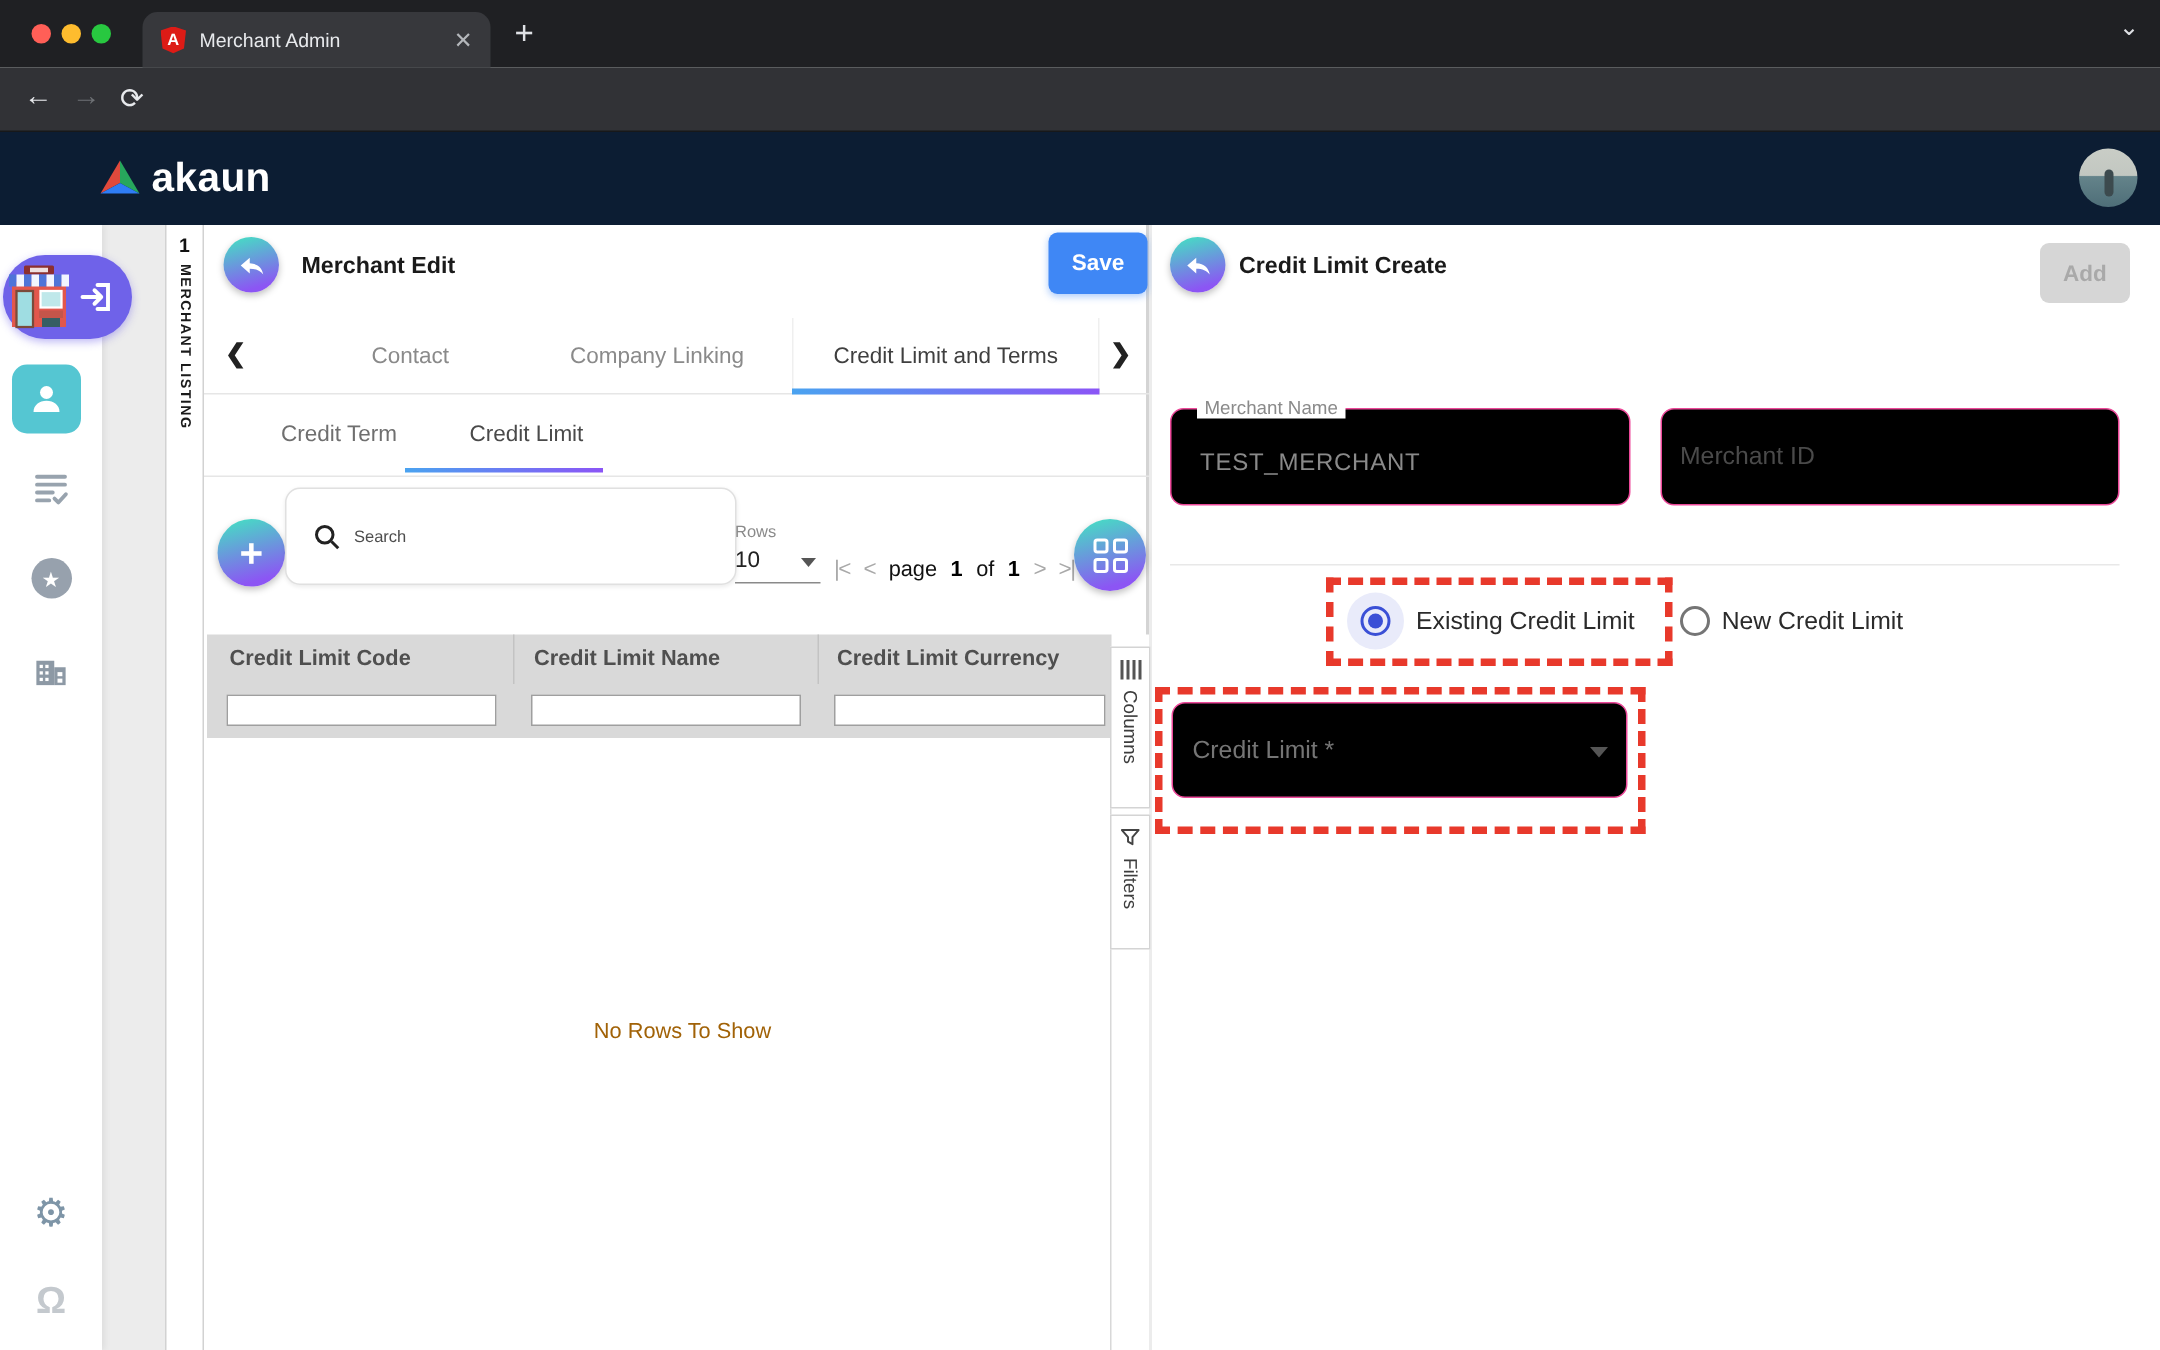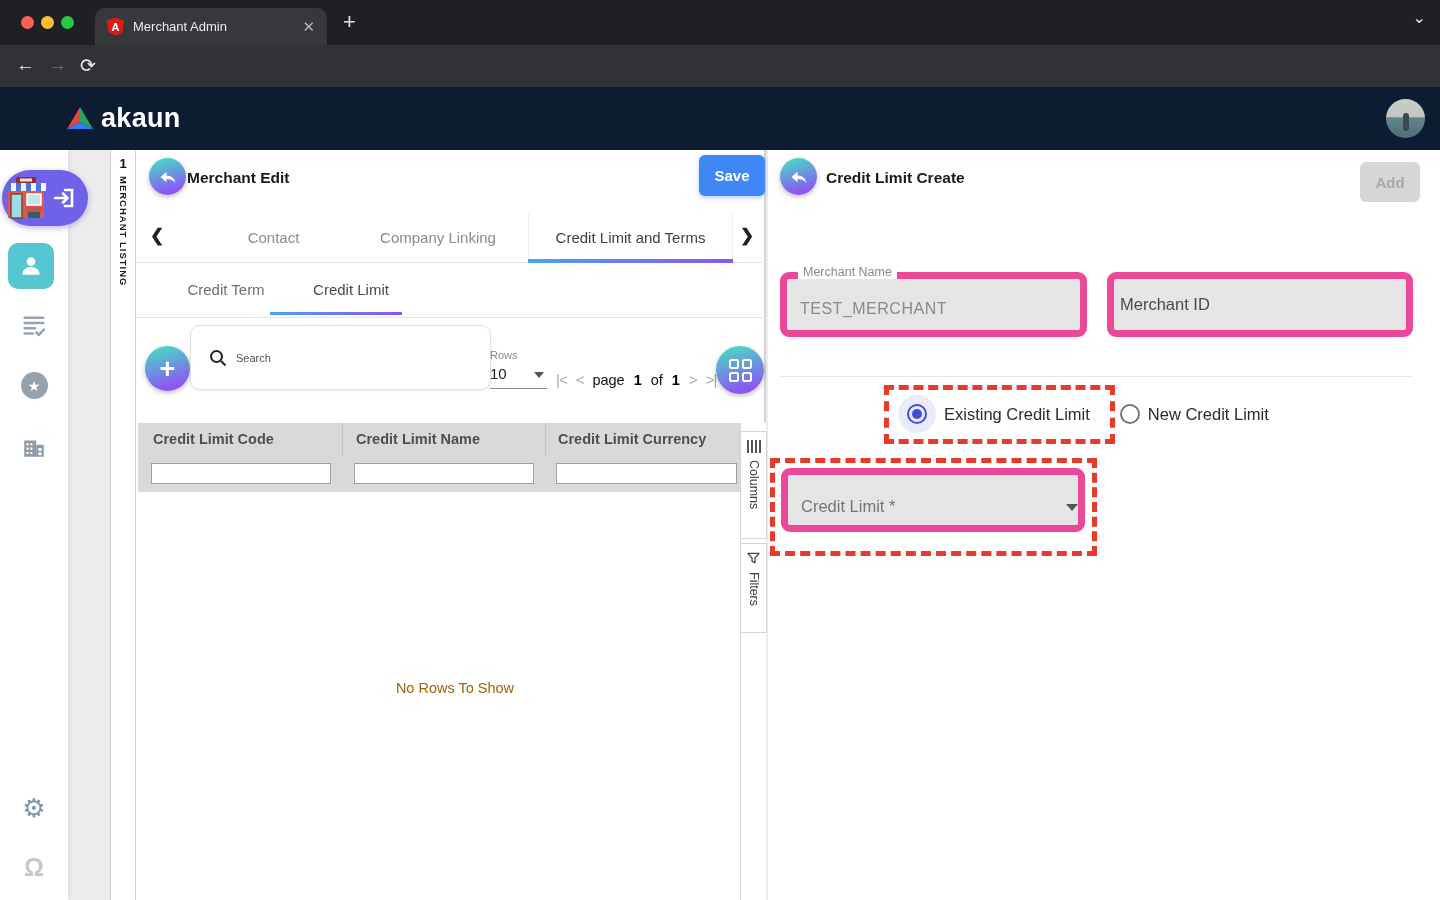--- a/index.html
+++ b/index.html
@@ -55,21 +55,21 @@
   
   #listing-strip { position:absolute; left:110px; top:150px; width:26px; height:750px; background:#fff; border-left:1px solid #d2d2d2; border-right:1px solid #d2d2d2; }
   #listing-count { position:absolute; top:6px; width:100%; text-align:center; font-size:13px; font-weight:bold; color:#111; }
   #listing-label { position:absolute; top:26px; left:50%; transform:translateX(-50%); writing-mode:vertical-rl; font-size:9.5px; font-weight:bold; letter-spacing:1px; color:#1a1a1a; }
 
   
   #left-panel { position:absolute; left:136px; top:150px; width:630px; height:750px; background:#fff; border-right:2px solid #d4d4d4; }
   .grad-circle { background:linear-gradient(165deg,#49d7c6 8%,#8c55f4 85%); border-radius:50%; display:flex; align-items:center; justify-content:center; box-shadow:0 2px 5px rgba(0,0,0,.25); }
   #lp-back { position:absolute; left:13px; top:8px; width:37px; height:37px; }
   .panel-title { font-size:15.5px; font-weight:bold; color:#1a1a1a; }
-  #lp-title { position:absolute; left:51px; top:19px; }
+  #lp-title { position:absolute; left:65px; top:19px; }
   #save-btn { position:absolute; left:563px; top:5px; width:66px; height:41px; background:#3f87f5; border:none; border-radius:6px; color:#fff; font-size:15px; font-weight:bold; box-shadow:0 2px 5px rgba(63,135,245,.4); font-family:inherit; }
 
   #tab-row { position:absolute; left:0; top:62px; width:630px; height:51px; border-bottom:1px solid #e6e6e6; }
   .tab-scroll { position:absolute; top:13px; font-size:17px; font-weight:bold; color:#222; }
   #tab-left { left:14px; } #tab-right { left:604px; }
   .lp-tab { position:absolute; top:0; height:51px; line-height:51px; text-align:center; font-size:15px; color:#8a8a8a; }
   #tab-contact { left:80px; width:115px; }
   #tab-company { left:212px; width:180px; }
   #tab-credit { left:392px; width:205px; color:#3f3f3f; background:#fff; border-left:1px solid #efefef; border-right:1px solid #efefef; }
   #tab-underline { position:absolute; left:392px; top:109px; width:205px; height:4px; background:linear-gradient(90deg,#4aa3f0,#8b55f6); }
@@ -114,21 +114,21 @@
   .vtab-label { writing-mode:vertical-rl; font-size:12.5px; color:#3d3d3d; margin-top:7px; }
   .cols-ico { display:flex; gap:2px; }
   .cols-ico i { width:2px; height:13px; background:#555; }
 
   
   #right-panel { position:absolute; left:768px; top:150px; width:672px; height:750px; background:#fff; }
   #rp-back { position:absolute; left:12px; top:8px; width:37px; height:37px; }
   #rp-title { position:absolute; left:58px; top:19px; }
   #add-btn { position:absolute; left:592px; top:12px; width:60px; height:40px; background:#d6d6d6; border:none; border-radius:6px; color:#a9a9a9; font-size:15px; font-weight:bold; font-family:inherit; }
 
-  .outline-field { position:absolute; border:7px solid #ec4899; border-radius:9px; background:#e5e5e5; }
+  .outline-field { position:absolute; border:1px solid #ec4899; border-radius:9px; background:#000000; }
   #mname-field { left:12px; top:122px; width:307px; height:65px; }
   #mname-label { position:absolute; left:30px; top:115px; background:#fff; padding:0 5px; font-size:12.5px; color:#8a8a8a; }
   #mname-value { position:absolute; left:32px; top:150px; font-size:16px; color:#8a8a8a; letter-spacing:.5px; }
   #mid-field { left:339px; top:122px; width:306px; height:65px; }
   #mid-placeholder { position:absolute; left:352px; top:145px; font-size:16.5px; color:#4a4a4a; }
   #rp-divider { position:absolute; left:12px; top:226px; width:633px; height:1px; background:#e8e8e8; }
 
   .dash-box { position:absolute; border:5px dashed #e8392b; }
   #dash-radio { left:116px; top:235px; width:231px; height:59px; }
   #dash-dropdown { left:2px; top:308px; width:327px; height:98px; }

